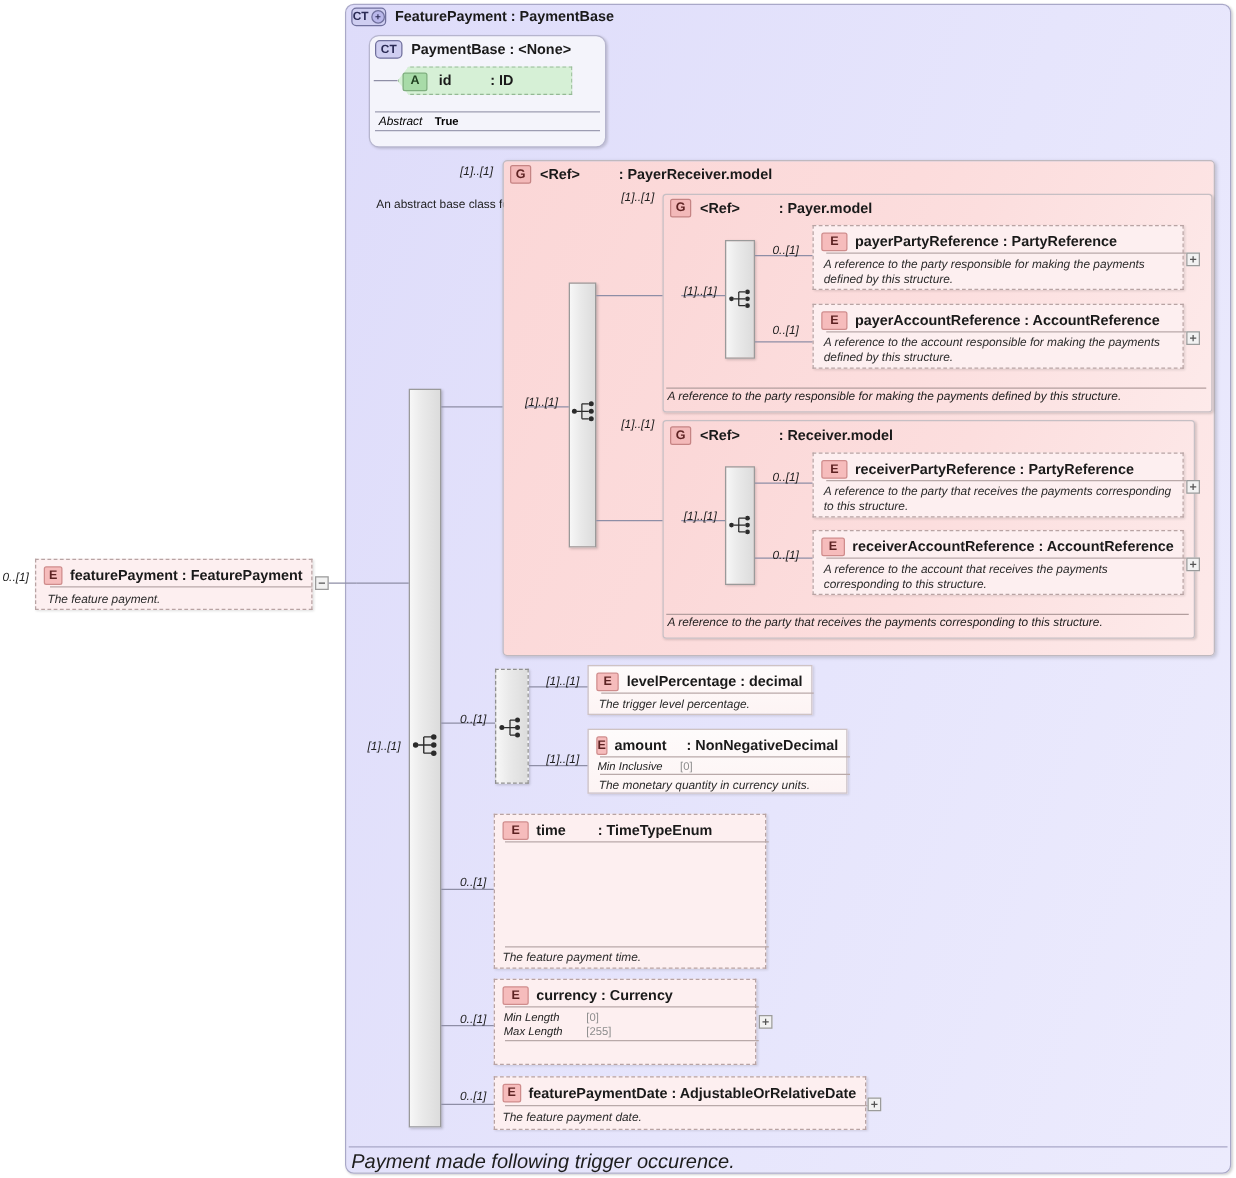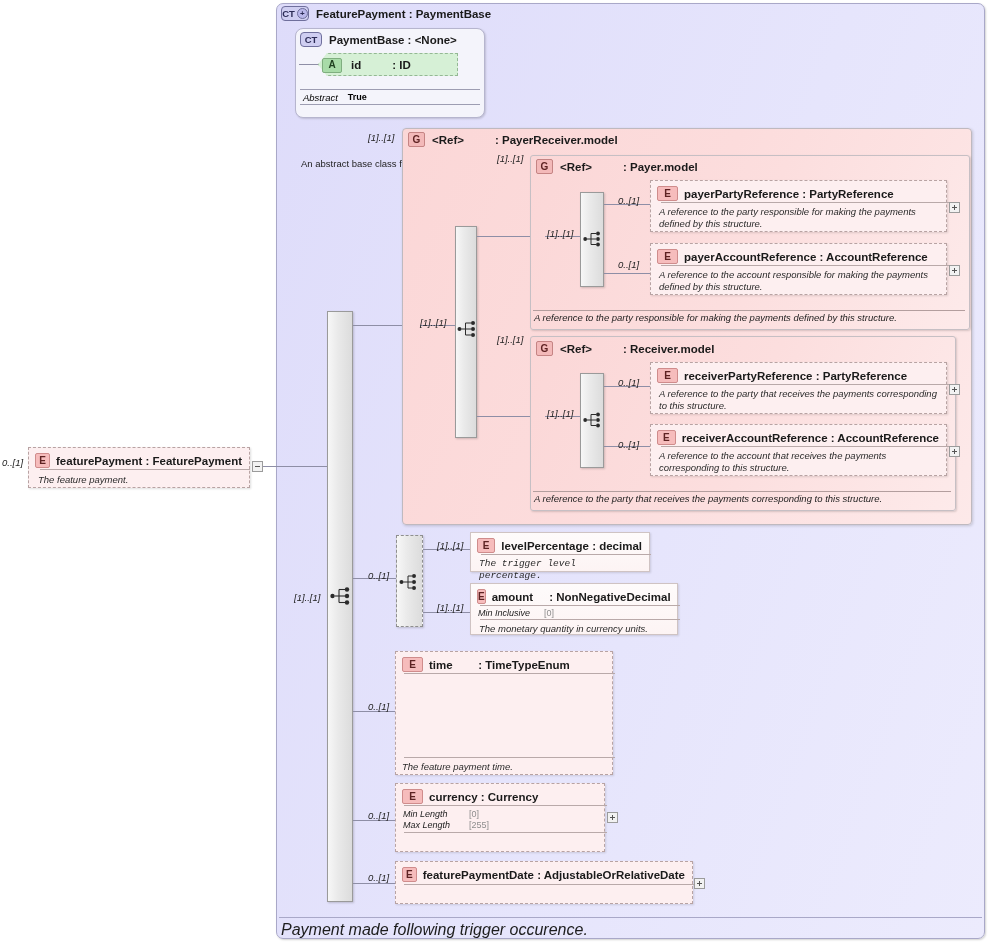--- a/index.html
+++ b/index.html
@@ -306,21 +306,21 @@
   </svg>
   <div class="abs ln lnh" style="left:353px;top:578px;width:43px;"></div>
   <div class="card" style="left:368px;top:570px;">0..[1]</div>
 
   <div class="abs el el-solid el-white el-shadow" style="left:470px;top:532px;width:180px;height:40px;"></div>
   <div class="abs el-hdr" style="left:472px;top:534px;width:176px;">
     <span class="badge badge-e">E</span>
     <span class="ttl">levelPercentage : decimal</span>
   </div>
   <div class="abs el-sep" style="left:475px;top:554px;width:170px;"></div>
-  <div class="abs el-doc" style="left:473px;top:555px;width:176px;font-family:Liberation Mono, monospace;">The trigger level percentage.</div>
+  <div class="abs el-doc" style="left:473px;top:555px;width:176px;">The trigger level percentage.</div>
   <div class="abs ln lnh" style="left:423px;top:549px;width:47px;"></div>
   <div class="card" style="left:437px;top:540px;">[1]..[1]</div>
 
   <div class="abs el el-solid el-white el-shadow" style="left:470px;top:583px;width:208px;height:52px;"></div>
   <div class="abs el-hdr" style="left:472px;top:585px;width:204px;">
     <span class="badge badge-e">E</span>
     <span class="ttl" style="white-space:pre;">amount     : NonNegativeDecimal</span>
   </div>
   <div class="abs el-sep" style="left:474px;top:605px;width:200px;"></div>
   <div class="abs el-facet" style="left:472px;top:606px;width:204px;">
@@ -361,17 +361,18 @@
   <div class="abs ln lnh" style="left:353px;top:820px;width:42px;"></div>
   <div class="card" style="left:368px;top:810px;">0..[1]</div>
   <div class="pmbox plus" style="left:607px;top:812px;"></div>
 
   <div class="abs el el-dash el-shadow" style="left:395px;top:861px;width:298px;height:43px;"></div>
   <div class="abs el-hdr" style="left:397px;top:863px;width:294px;">
     <span class="badge badge-e">E</span>
     <span class="ttl">featurePaymentDate : AdjustableOrRelativeDate</span>
   </div>
   <div class="abs el-sep" style="left:398px;top:884px;width:291px;"></div>
+  <div class="abs el-doc" style="left:396px;top:886px;width:294px;">The feature payment date.</div>
   <div class="abs ln lnh" style="left:353px;top:883px;width:42px;"></div>
   <div class="card" style="left:368px;top:872px;">0..[1]</div>
   <div class="pmbox plus" style="left:694px;top:878px;"></div>
 
 </div>
 
 </body></html>

